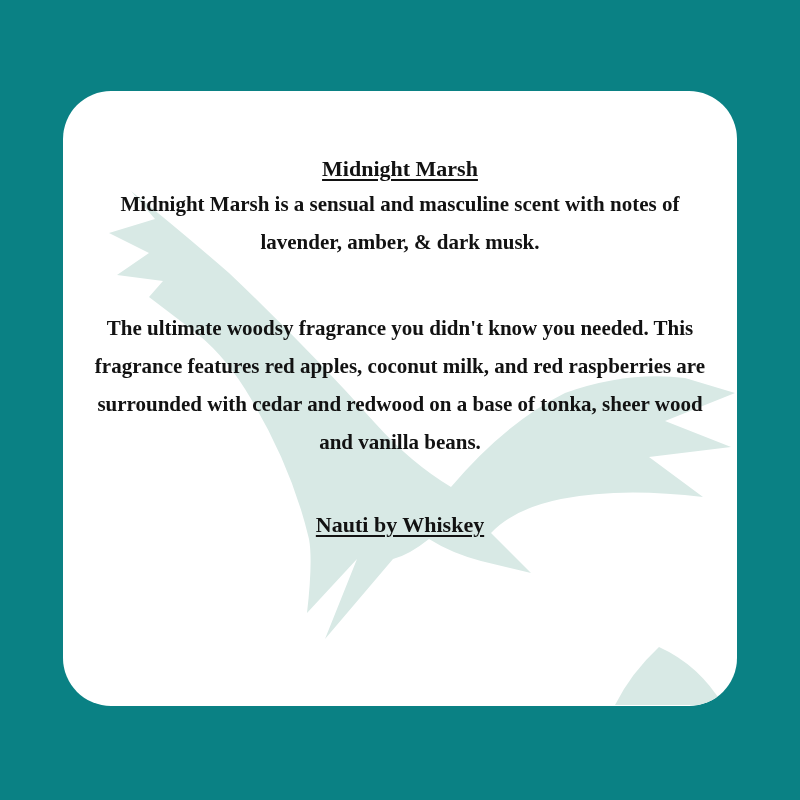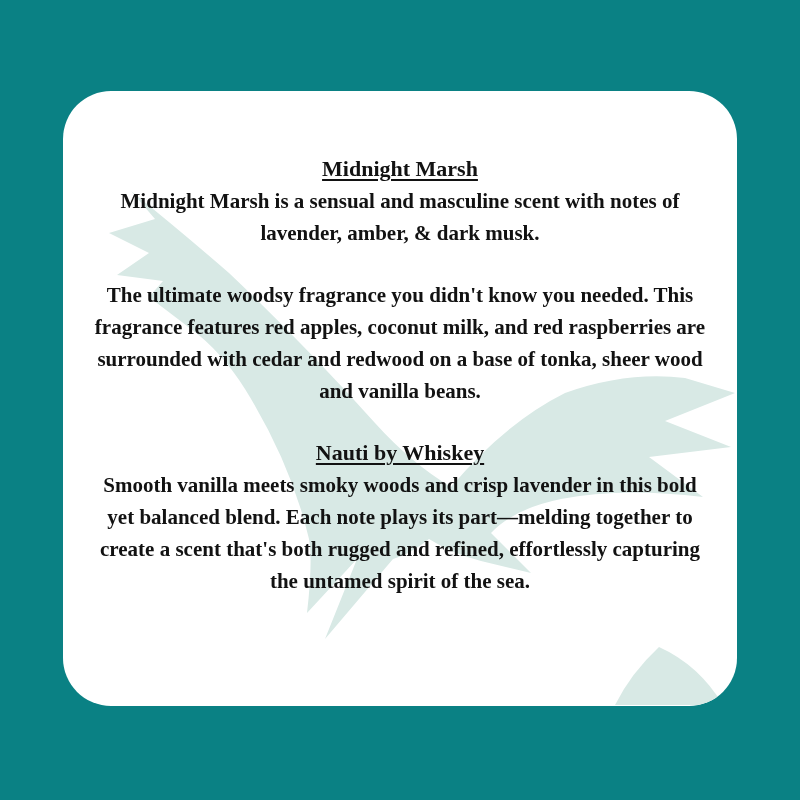--- a/index.html
+++ b/index.html
@@ -38,41 +38,41 @@
     fill: var(--watermark-color, #d8e9e5);
   }
   .content {
     position: relative;
     box-sizing: border-box;
     width: 100%;
     height: 100%;
     padding: 62px 0 40px;
     display: flex;
     flex-direction: column;
-    gap: 30px;
+    gap: 48px;
     align-items: center;
     text-align: center;
     color: var(--text-color, #121212);
   }
   .scent {
     width: 100%;
   }
   .scent-title {
     margin: 0;
     font-size: 22px;
     line-height: 32px;
     font-weight: 700;
     text-decoration: underline;
     text-decoration-thickness: 2px;
     text-underline-offset: 3px;
   }
   .scent-desc {
     margin: 0;
     font-size: 21px;
-    line-height: 32px;
+    line-height: 38px;
     font-weight: 700;
     white-space: pre-line;
   }
 </style>
 </head>
 <body>
 
 <div class="canvas">
   <div class="card">
 
@@ -126,21 +126,17 @@
 
       <section class="scent">
         <p class="scent-desc">The ultimate woodsy fragrance you didn't know you needed. This
 fragrance features red apples, coconut milk, and red raspberries are
 surrounded with cedar and redwood on a base of tonka, sheer wood
 and vanilla beans.</p>
       </section>
 
       <section class="scent">
         <h2 class="scent-title">Nauti by Whiskey</h2>
-        <p class="scent-desc">Smooth vanilla meets smoky woods and crisp lavender in this bold
-yet balanced blend. Each note plays its part—melding together to
-create a scent that's both rugged and refined, effortlessly capturing
-the untamed spirit of the sea.</p>
       </section>
 
     </div>
   </div>
 </div>
 
 </body></html>

